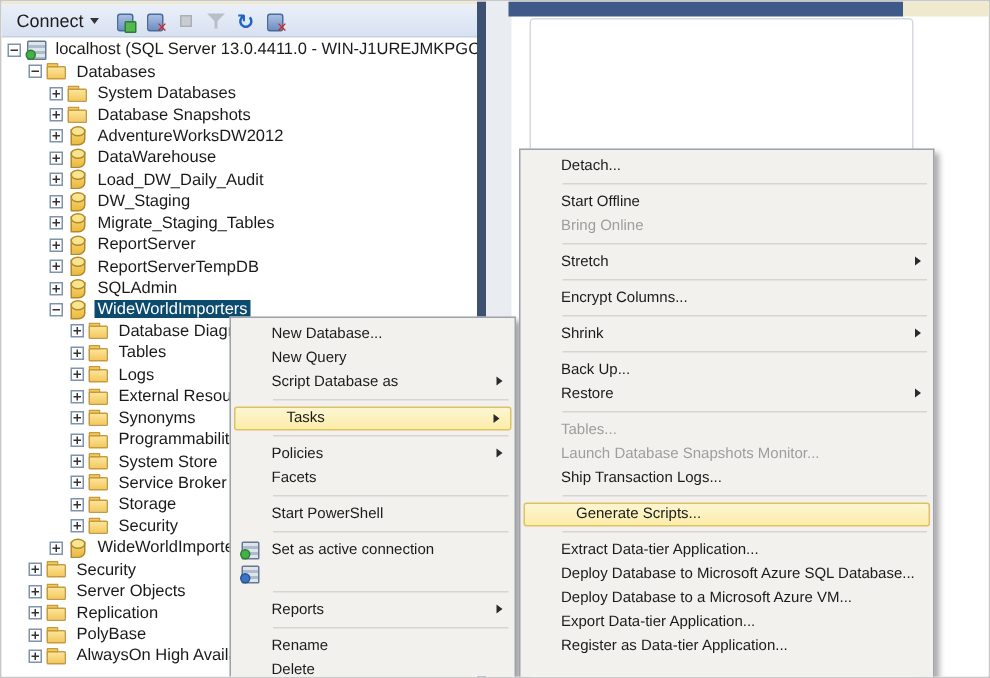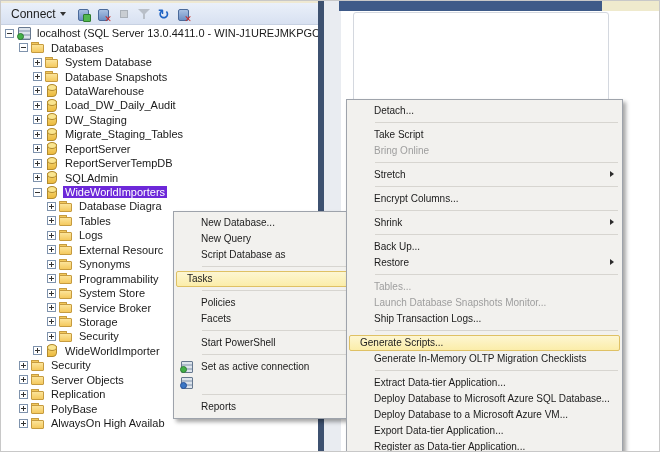--- a/index.html
+++ b/index.html
@@ -35,41 +35,41 @@
   .exp.plus::after{content:"";position:absolute;top:1px;bottom:1px;left:3px;width:1px;background:#333;}
   .ico{flex:none;width:15px;height:13px;position:relative;margin:0 3px 0 3px;}
   .ico.folder::before{content:"";position:absolute;left:0;top:1px;width:6px;height:3px;background:#f3c95c;border:1px solid #c69b3f;border-bottom:none;border-radius:1px 1px 0 0;}
   .ico.folder::after{content:"";position:absolute;left:0;right:2px;top:3px;bottom:1px;background:linear-gradient(#fce49a,#f4c95e);border:1px solid #c69b3f;border-radius:1px;}
   .ico.database::before{content:"";position:absolute;left:2px;right:3px;top:2px;bottom:0;background:linear-gradient(#f6d877,#ecba3e);border:1px solid #b28a2e;border-radius:0 0 45%/40% 45% 40%;}
   .ico.database::after{content:"";position:absolute;left:2px;right:3px;top:0;height:5px;background:#fae58f;border:1px solid #b28a2e;border-radius:50%;}
   .ico.server::before{content:"";position:absolute;left:1px;top:0;width:11px;height:11px;
       background:repeating-linear-gradient(#dde4ec 0 2px,#aebbcb 2px 4px);border:1px solid #66788f;border-radius:1px;}
   .ico.server::after{content:"";position:absolute;left:0;bottom:0;width:5px;height:5px;background:#43b049;border:1px solid #2e7d33;border-radius:50%;}
   .lbl{padding:0 2px;}
-  .lbl.sel{background:#6d28d9;color:#fff;}
+  .lbl.sel{background:#0c4a6e;color:#fff;}
 
   
   .splitter{position:absolute;left:317px;top:0;width:6px;height:452px;background:#3d5170;}
   .right-bg{position:absolute;left:323px;top:0;width:337px;height:452px;background:#fff;}
   .right-strip{position:absolute;left:323px;top:0;width:17px;height:452px;background:#e9ecf1;}
   .navy-strip{position:absolute;left:338px;top:0;width:263px;height:10px;background:#3e5a88;}
   .cream-strip{position:absolute;left:601px;top:0;width:59px;height:10px;background:#efeacd;}
   .doc-box{position:absolute;left:352px;top:11px;width:256px;height:441px;background:#fff;
       border:1px solid #d4d8df;border-radius:3px 3px 0 0;box-sizing:border-box;}
 
   
   .menu{position:absolute;background:#f2f1ee;border:1px solid #9ea3ab;box-sizing:border-box;
       box-shadow:3px 3px 4px rgba(0,0,0,0.35);padding:3px 1px 0 1px;overflow:hidden;z-index:5;}
-  #menu1{left:152px;top:210px;width:191px;height:208px;margin-left:20px;}
+  #menu1{left:152px;top:210px;width:191px;height:242px;}
   #menu2{left:345px;top:98px;width:277px;height:354px;}
   .mi{position:relative;height:16px;line-height:16px;font-size:10px;color:#1b1b1b;
       padding-left:26px;white-space:nowrap;cursor:default;}
   .mi.dis{color:#9e9e9e;}
   .mi.hl{box-sizing:border-box;margin:0 1px;border:1px solid #dfc164;border-radius:2px;
-      background:linear-gradient(#fdf6d2,#fbeda9);line-height:14px;padding-left:10px;}
+      background:linear-gradient(#fdf6d2,#fbeda9);line-height:14px;padding-left:34px;}
   .arr{position:absolute;right:7px;top:4px;width:0;height:0;
       border-top:3.5px solid transparent;border-bottom:3.5px solid transparent;border-left:4.5px solid #2b2b2b;}
   .sep{border-top:1px solid #d7d5d0;margin:3px 3px 4px 27px;height:0;}
   .mico{position:absolute;left:5px;top:2px;width:15px;height:12px;}
   .mico::before{content:"";position:absolute;left:1px;top:0;width:10px;height:10px;
       background:repeating-linear-gradient(#dde4ec 0 2px,#aebbcb 2px 4px);border:1px solid #66788f;border-radius:1px;}
   .mico.active-connection-icon::after{content:"";position:absolute;left:0;bottom:0;width:5px;height:5px;background:#43b049;border:1px solid #2e7d33;border-radius:50%;}
   .mico.preferred-connection-icon::after{content:"";position:absolute;left:0;bottom:0;width:5px;height:5px;background:#3a76c4;border:1px solid #27529a;border-radius:50%;}
 </style>
 </head>
@@ -102,27 +102,33 @@
         <div class="trow">
           <span class="ind" style="width: 18px;"></span>
           <span class="exp minus"></span>
           <span class="ico folder"></span>
           <span class="lbl">Databases</span>
         </div>
         <div class="trow">
           <span class="ind" style="width: 32px;"></span>
           <span class="exp plus"></span>
           <span class="ico folder"></span>
-          <span class="lbl">System Database</span>
+          <span class="lbl">System Databases</span>
         </div>
         <div class="trow">
           <span class="ind" style="width: 32px;"></span>
           <span class="exp plus"></span>
           <span class="ico folder"></span>
           <span class="lbl">Database Snapshots</span>
+        </div>
+        <div class="trow">
+          <span class="ind" style="width: 32px;"></span>
+          <span class="exp plus"></span>
+          <span class="ico database"></span>
+          <span class="lbl">AdventureWorksDW2012</span>
         </div>
         <div class="trow">
           <span class="ind" style="width: 32px;"></span>
           <span class="exp plus"></span>
           <span class="ico database"></span>
           <span class="lbl">DataWarehouse</span>
         </div>
         <div class="trow">
           <span class="ind" style="width: 32px;"></span>
           <span class="exp plus"></span>
@@ -287,38 +293,37 @@
       <div class="mi"><span class="mico preferred-connection-icon"></span></div>
       <div class="sep"></div>
       <div class="mi"><span class="mtext">Reports</span><span class="arr"></span></div>
       <div class="sep"></div>
       <div class="mi"><span class="mtext">Rename</span></div>
       <div class="mi"><span class="mtext">Delete</span></div>
     </div>
   <div class="menu" id="menu2">
       <div class="mi"><span class="mtext">Detach...</span></div>
       <div class="sep"></div>
-      <div class="mi"><span class="mtext">Take Script</span></div>
+      <div class="mi"><span class="mtext">Start Offline</span></div>
       <div class="mi dis"><span class="mtext">Bring Online</span></div>
       <div class="sep"></div>
       <div class="mi"><span class="mtext">Stretch</span><span class="arr"></span></div>
       <div class="sep"></div>
       <div class="mi"><span class="mtext">Encrypt Columns...</span></div>
       <div class="sep"></div>
       <div class="mi"><span class="mtext">Shrink</span><span class="arr"></span></div>
       <div class="sep"></div>
       <div class="mi"><span class="mtext">Back Up...</span></div>
       <div class="mi"><span class="mtext">Restore</span><span class="arr"></span></div>
       <div class="sep"></div>
       <div class="mi dis"><span class="mtext">Tables...</span></div>
       <div class="mi dis"><span class="mtext">Launch Database Snapshots Monitor...</span></div>
       <div class="mi"><span class="mtext">Ship Transaction Logs...</span></div>
       <div class="sep"></div>
       <div class="mi hl"><span class="mtext">Generate Scripts...</span></div>
-      <div class="mi"><span class="mtext">Generate In-Memory OLTP Migration Checklists</span></div>
       <div class="sep"></div>
       <div class="mi"><span class="mtext">Extract Data-tier Application...</span></div>
       <div class="mi"><span class="mtext">Deploy Database to Microsoft Azure SQL Database...</span></div>
       <div class="mi"><span class="mtext">Deploy Database to a Microsoft Azure VM...</span></div>
       <div class="mi"><span class="mtext">Export Data-tier Application...</span></div>
       <div class="mi"><span class="mtext">Register as Data-tier Application...</span></div>
     </div>
 
 </div>
 

